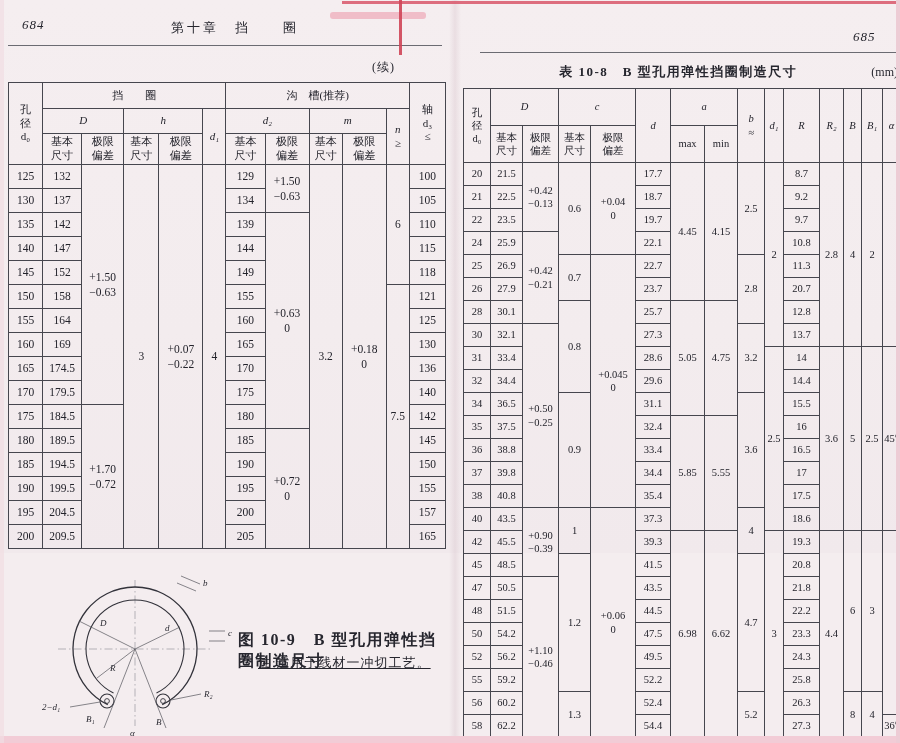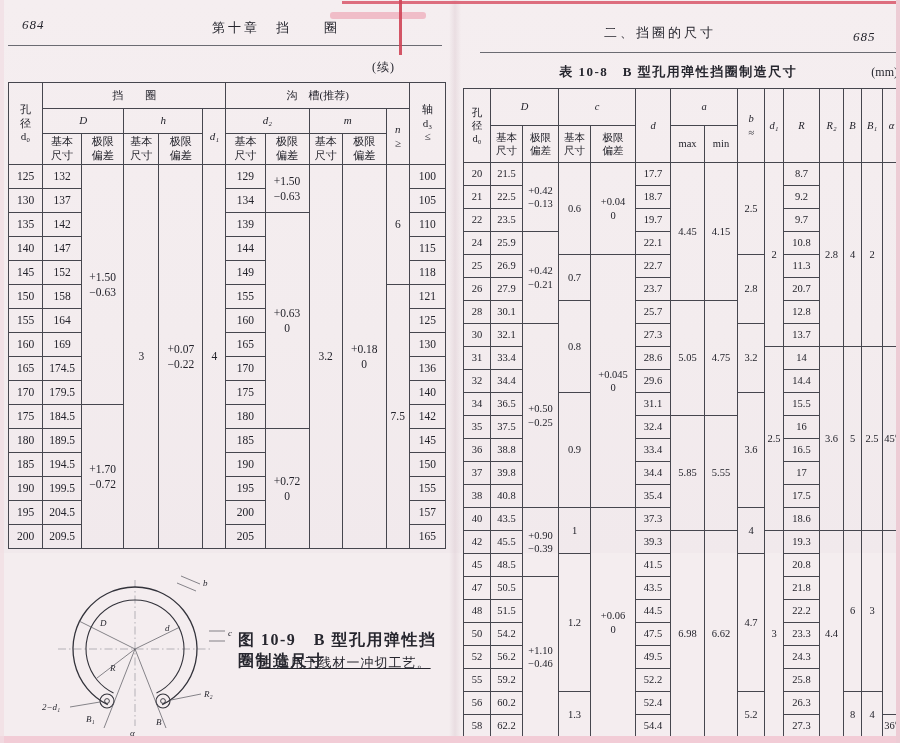--- a/index.html
+++ b/index.html
@@ -42,21 +42,21 @@
   
   .artifact{position:absolute;pointer-events:none;}
 </style>
 </head>
 <body>
 
 <div id="canvas">
 
   <div class="abs" style="left:0;top:0;width:455px;height:743px;">
     <div class="abs pageno" style="left:22px;top:17px;">684</div>
-    <div class="abs running-head" style="left:130px;top:19px;width:210px;text-align:right;">第十章　挡　　圈</div>
+    <div class="abs running-head" style="left:130px;top:19px;width:210px;text-align:center;">第十章　挡　　圈</div>
     <div class="abs rule" style="left:8px;top:45px;width:434px;"></div>
     <div class="abs" id="continued" style="left:372px;top:59px;">(续)</div>
 
     <div class="abs" id="left-table-mount" style="left:8px;top:82px;">
         <table class="dt" id="left-table" style="width: 438px;">
           <colgroup>
             <col style="width: 34px;">
             <col style="width: 39px;">
             <col style="width: 42px;">
             <col style="width: 35px;">
@@ -260,21 +260,20 @@
       <text x="100" y="162">α</text>
       <text x="173" y="12">b</text>
       <text x="198" y="62">c</text>
     </svg>
 
     <div class="abs" id="fig-caption-1" style="left:238px;top:630px;width:215px;">图 10-9　B 型孔用弹性挡圈制造尺寸</div>
     <div class="abs" id="fig-caption-2" style="left:258px;top:654px;width:190px;">注:适用于线材一冲切工艺。</div>
   </div>
 
   <div class="abs" style="left:455px;top:0;width:445px;height:743px;">
-    <div class="abs running-head" style="left:90px;top:24px;width:230px;text-align:center;">二、挡圈的尺寸</div>
     <div class="abs pageno" style="left:398px;top:29px;">685</div>
     <div class="abs rule" style="left:25px;top:52px;width:418px;"></div>
 
     <div class="abs" style="left:30px;top:63px;width:413px;display:flex;align-items:baseline;">
       <span id="right-table-title">表 10-8　B 型孔用弹性挡圈制造尺寸</span>
       <span id="right-table-unit">(mm)</span>
     </div>
 
     <div class="abs" id="right-table-mount" style="left:8px;top:88px;">
         <table class="dt" id="right-table" style="width: 436px;">

